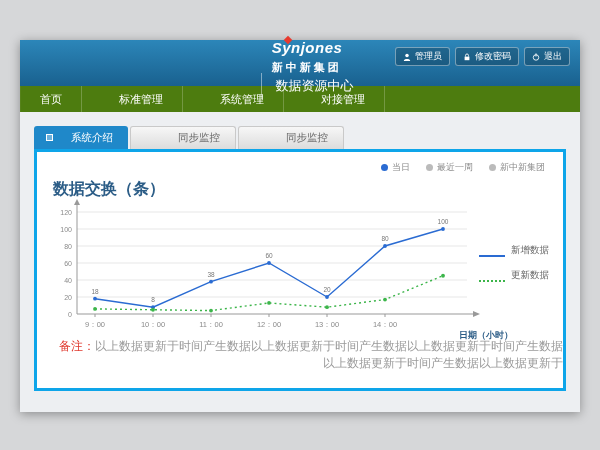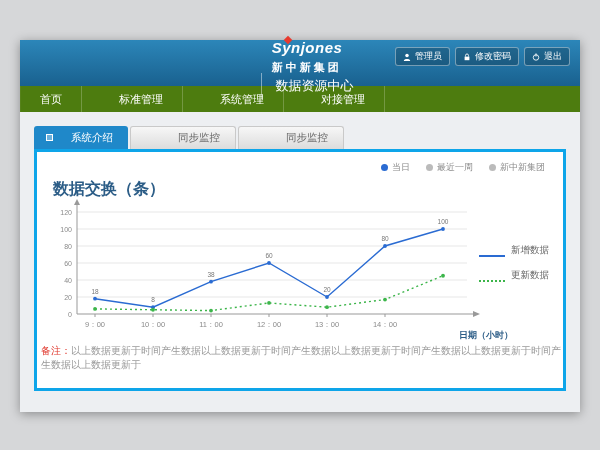--- a/index.html
+++ b/index.html
@@ -52,22 +52,22 @@
 
   .ylabel { position:absolute; top:27px; left:16px; font-size:16px; color:#2c5d87; font-weight:bold; }
   .chart-wrap { position:absolute; top:44px; left:6px; }
 
   .series-legend { position:absolute; right:14px; top:92px; display:flex;
                    flex-direction:column; gap:12px; }
   .series-item { display:flex; align-items:flex-end; gap:6px; font-size:9.5px; color:#666; }
   .line-sample { width:26px; height:0; border-top:2px solid #2a6bd2; }
   .line-sample.dotted { border-top-style:dotted; }
 
-  .footer-note { position:absolute; bottom:16px; left:4px; right:0; text-align:left;
-                 font-size:10px; color:#9a9a9a; }
+  .footer-note { position:absolute; bottom:16px; left:16px; right:0; text-align:right;
+                 font-size:12px; color:#9a9a9a; }
   .footer-note .note-label { color:#e03a2f; }
 </style>
 </head>
 <body>
 
 <div class="window">
 
   <div class="header">
     <div class="logo">
       <span class="logo-star"></span>

